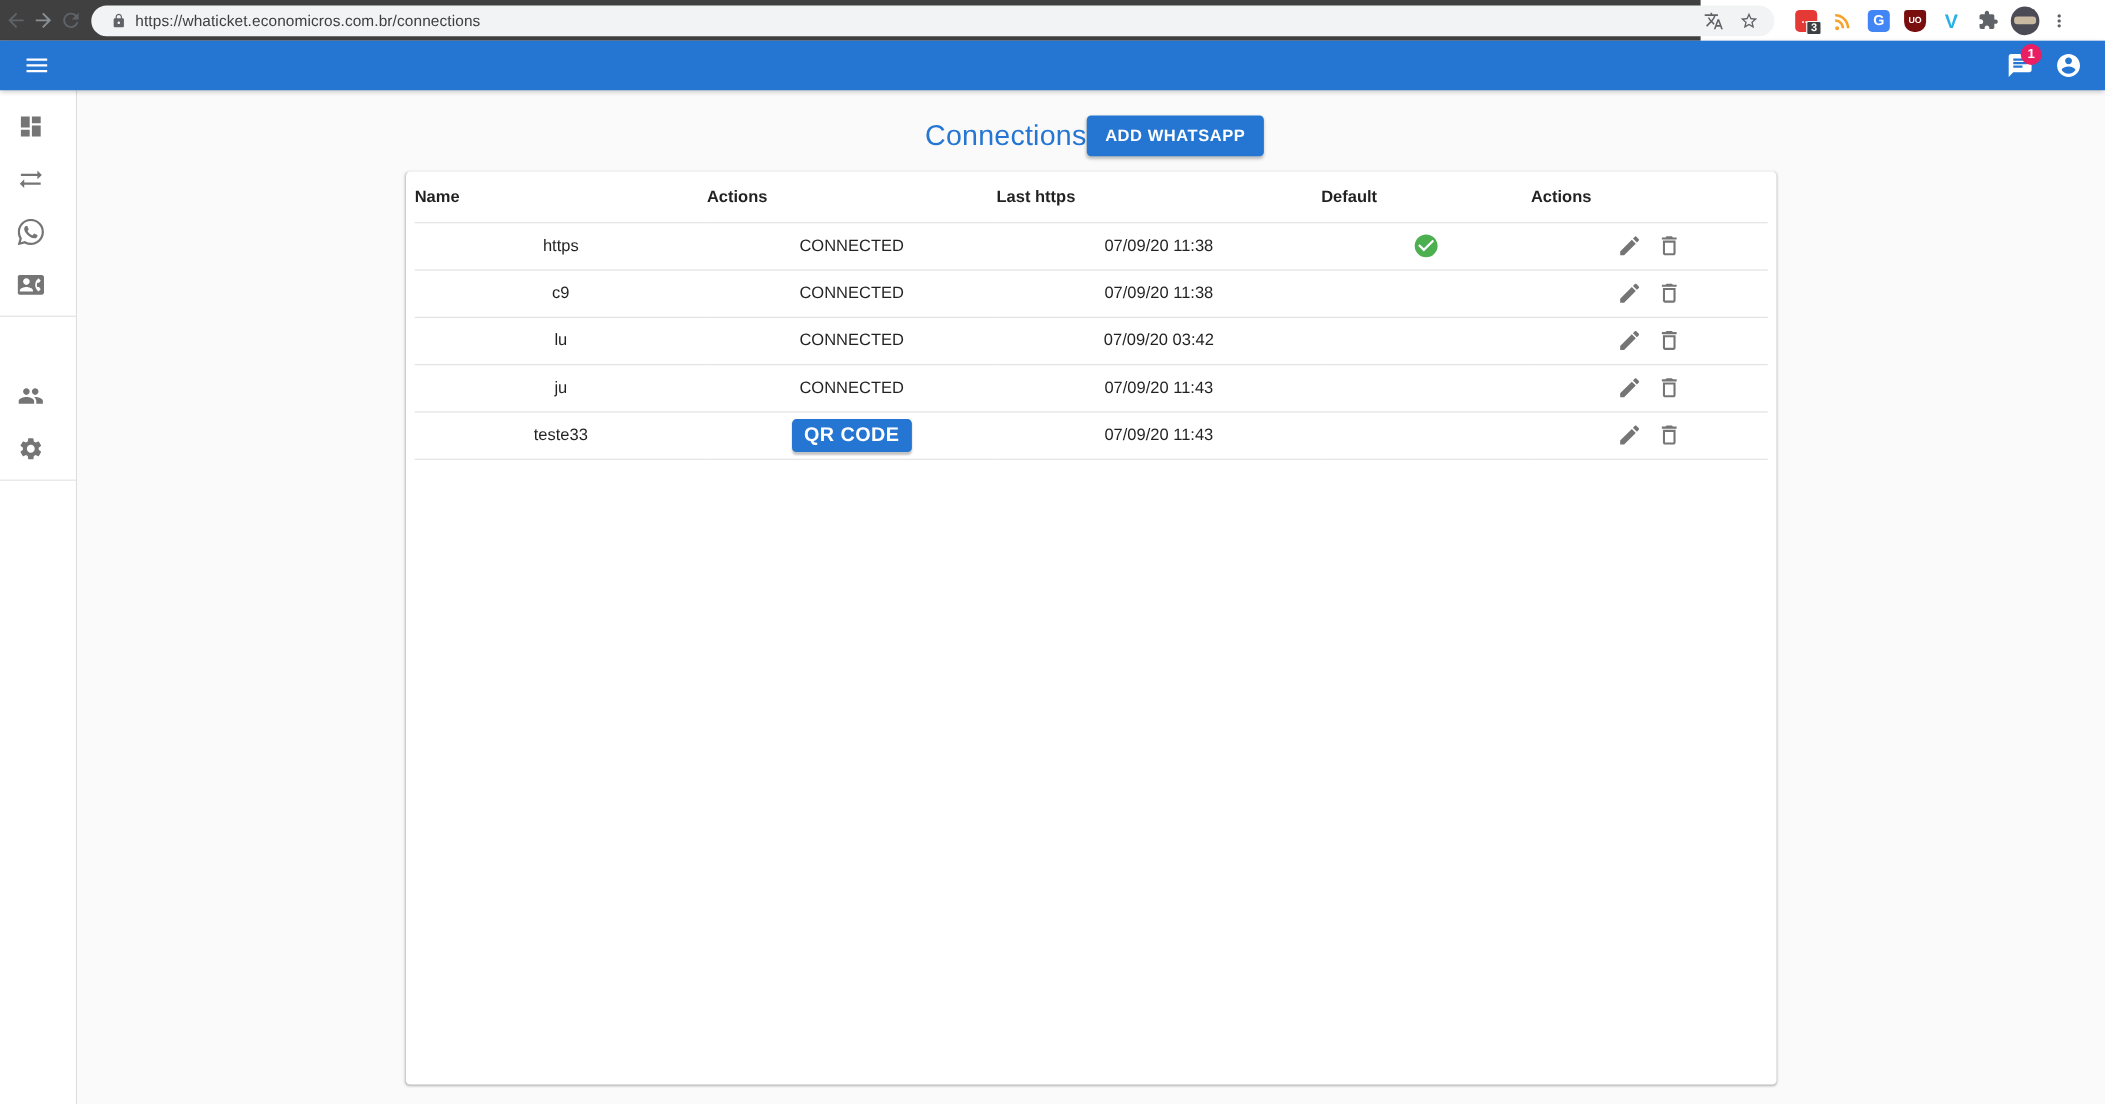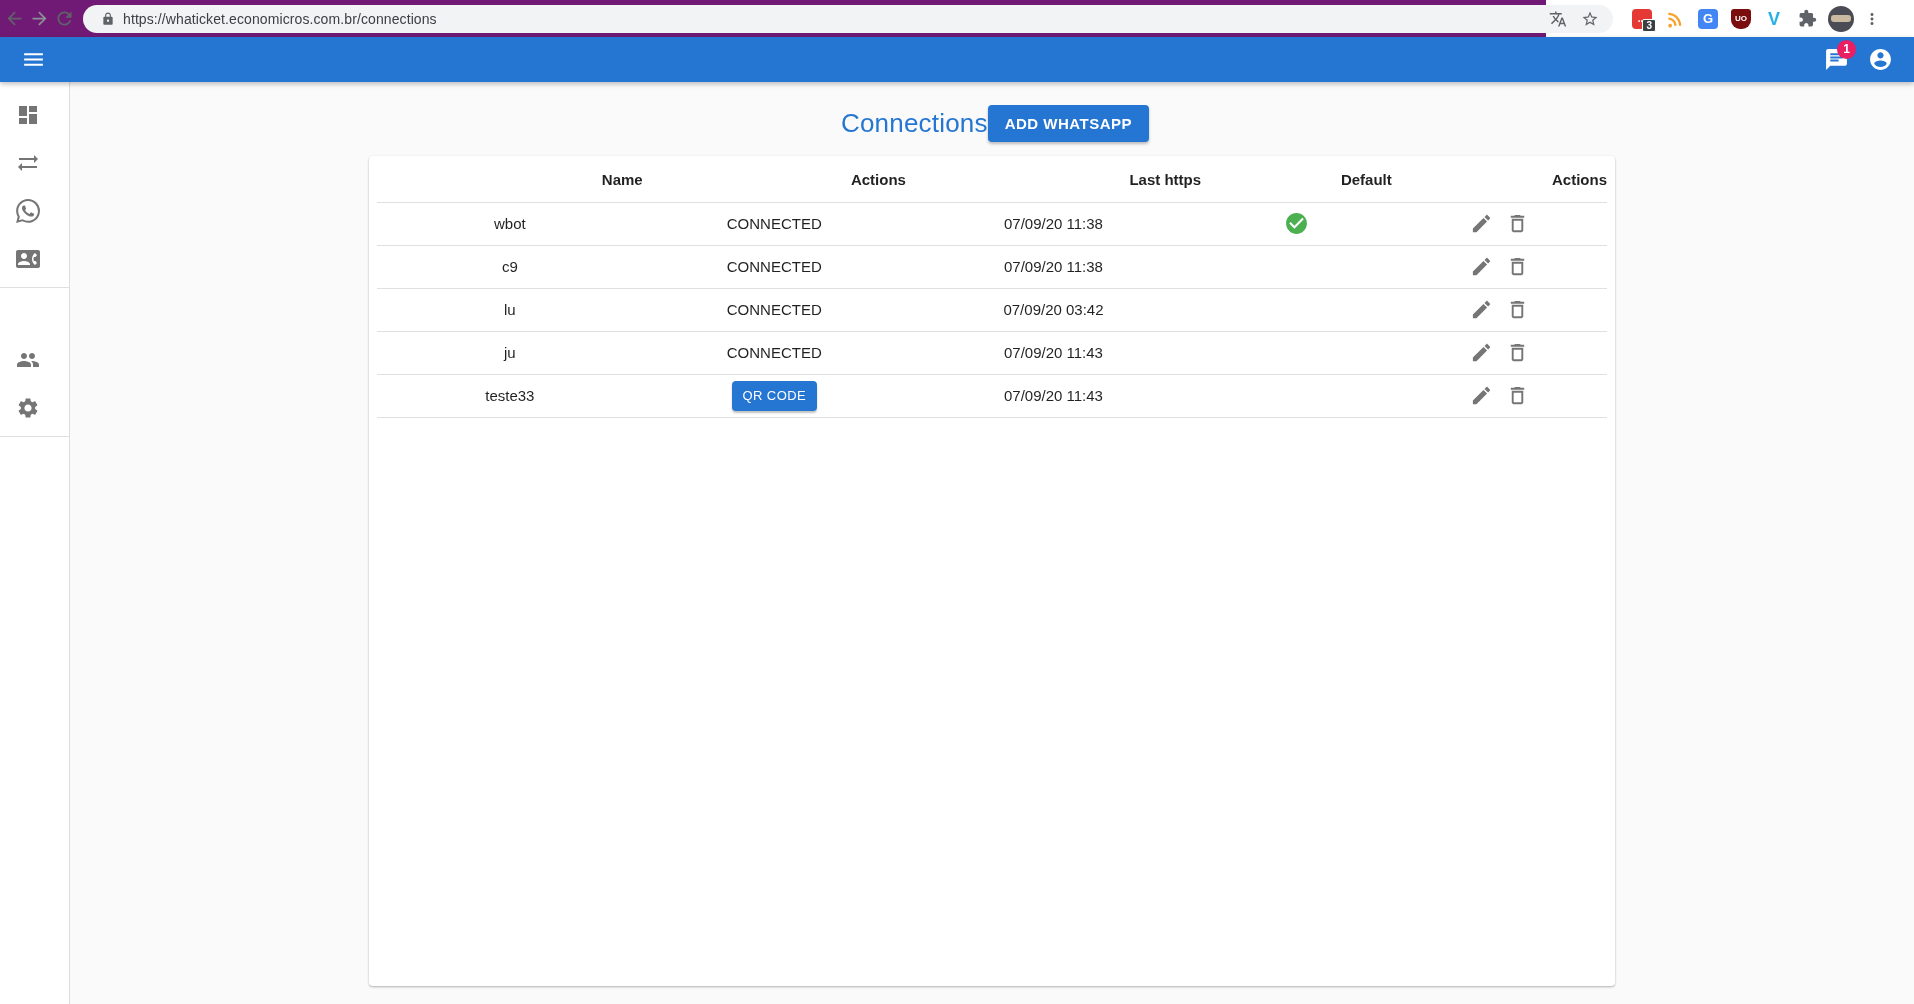--- a/index.html
+++ b/index.html
@@ -2,21 +2,21 @@
 <html><head>
 <meta charset="utf-8">
 <style>
   * { margin:0; padding:0; box-sizing:border-box; }
   html,body { width:1914px; height:1004px; overflow:hidden; background:#fff;
     font-family:"Liberation Sans", sans-serif; }
   .screen { position:relative; width:1914px; height:1004px; }
 
   
   .chrome { position:absolute; top:0; left:0; width:1546px; height:37px;
-    background:#701a75; display:flex; align-items:center; }
+    background:#404040; display:flex; align-items:center; }
   .nav-btn { width:34px; height:34px; display:flex; align-items:center; justify-content:center;
     border:none; background:transparent; margin-left:4px; border-radius:50%; cursor:pointer; }
   .nav-btn svg { width:21px; height:21px; fill:#5f6368; }
   .nav-btn.fwd svg { fill:#8a8f94; }
   .omnibox { height:28px; flex:0 0 auto; width:1530px; margin-left:8px; background:#f1f3f4;
     border-radius:14px; display:flex; align-items:center; padding:0 10px; }
   .omnibox .lock { width:14px; height:14px; fill:#5f6368; margin:0 8px 0 8px; flex:none; }
   .omnibox .url { font-size:14px; color:#3c4043; white-space:nowrap; flex:1 1 auto;
     overflow:hidden; letter-spacing:0.1px; }
   .omni-ic { width:26px; height:26px; border:none; background:transparent; border-radius:50%;
@@ -70,26 +70,26 @@
   .page-title { font-size:26px; font-weight:400; color:#2576d2; letter-spacing:0.2px; }
   .primary-btn { background:#2576d2; color:#fff; border:none; border-radius:4px;
     font-family:"Liberation Sans", sans-serif; font-size:15px; font-weight:bold;
     letter-spacing:0.5px; padding:0 17px; height:37px; cursor:pointer;
     box-shadow:0 2px 3px rgba(0,0,0,0.25); }
   .card { margin-top:14px; background:#fff; border-radius:4px; height:830px;
     box-shadow:0 1px 3px rgba(0,0,0,0.12), 0 1px 2px rgba(0,0,0,0.18); padding:2px 8px; }
 
   table { width:100%; border-collapse:collapse; table-layout:fixed; }
   col.c1{width:21.6%} col.c2{width:21.4%} col.c3{width:24%} col.c4{width:15.5%} col.c5{width:17.5%}
-  th { height:44px; font-size:15px; font-weight:bold; color:rgba(0,0,0,0.87); text-align:right;
+  th { height:44px; font-size:15px; font-weight:bold; color:rgba(0,0,0,0.87); text-align:left;
     border-bottom:1px solid #e0e0e0; }
   td { height:43px; font-size:15px; font-weight:normal; color:rgba(0,0,0,0.87); text-align:center;
     border-bottom:1px solid #e0e0e0; }
-  .qr-btn { background:#2576d2; color:#fff; border:none; border-radius:4px; font-size:13px;
-    font-weight:normal; letter-spacing:0.4px; padding:0 11px; height:30px; cursor:pointer;
+  .qr-btn { background:#2576d2; color:#fff; border:none; border-radius:4px; font-size:18px;
+    font-weight:bold; letter-spacing:0.4px; padding:0 11px; height:30px; cursor:pointer;
     font-family:"Liberation Sans", sans-serif; box-shadow:0 2px 2px rgba(0,0,0,0.24); }
   .check-ic svg { width:25px; height:25px; fill:#4caf50; vertical-align:middle; }
   .act-btn { border:none; background:transparent; width:32px; height:32px; cursor:pointer;
     border-radius:50%; display:inline-flex; align-items:center; justify-content:center; }
   .act-btn svg { width:23px; height:23px; fill:#757575; }
 </style>
 </head>
 <body>
 
 <div class="screen">
@@ -238,21 +238,21 @@
             <tr>
               <th>Name</th>
               <th>Actions</th>
               <th>Last https</th>
               <th>Default</th>
               <th>Actions</th>
             </tr>
           </thead>
           <tbody id="rows-body">
   <tr>
-    <td><span class="cname">wbot</span></td>
+    <td><span class="cname">https</span></td>
     <td>
       <span class="cstatus">CONNECTED</span>
       
     </td>
     <td><span class="cupdate">07/09/20 11:38</span></td>
     <td>
       <span class="check-ic">
         <svg viewBox="0 0 24 24">
                       <path d="M12 2C6.48 2 2 6.48 2 12s4.48 10 10 10 10-4.48 10-10S17.52 2 12 2zm-2 15l-5-5 1.41-1.41L10 14.17l7.59-7.59L19 8l-9 9z"></path>
                     </svg>

